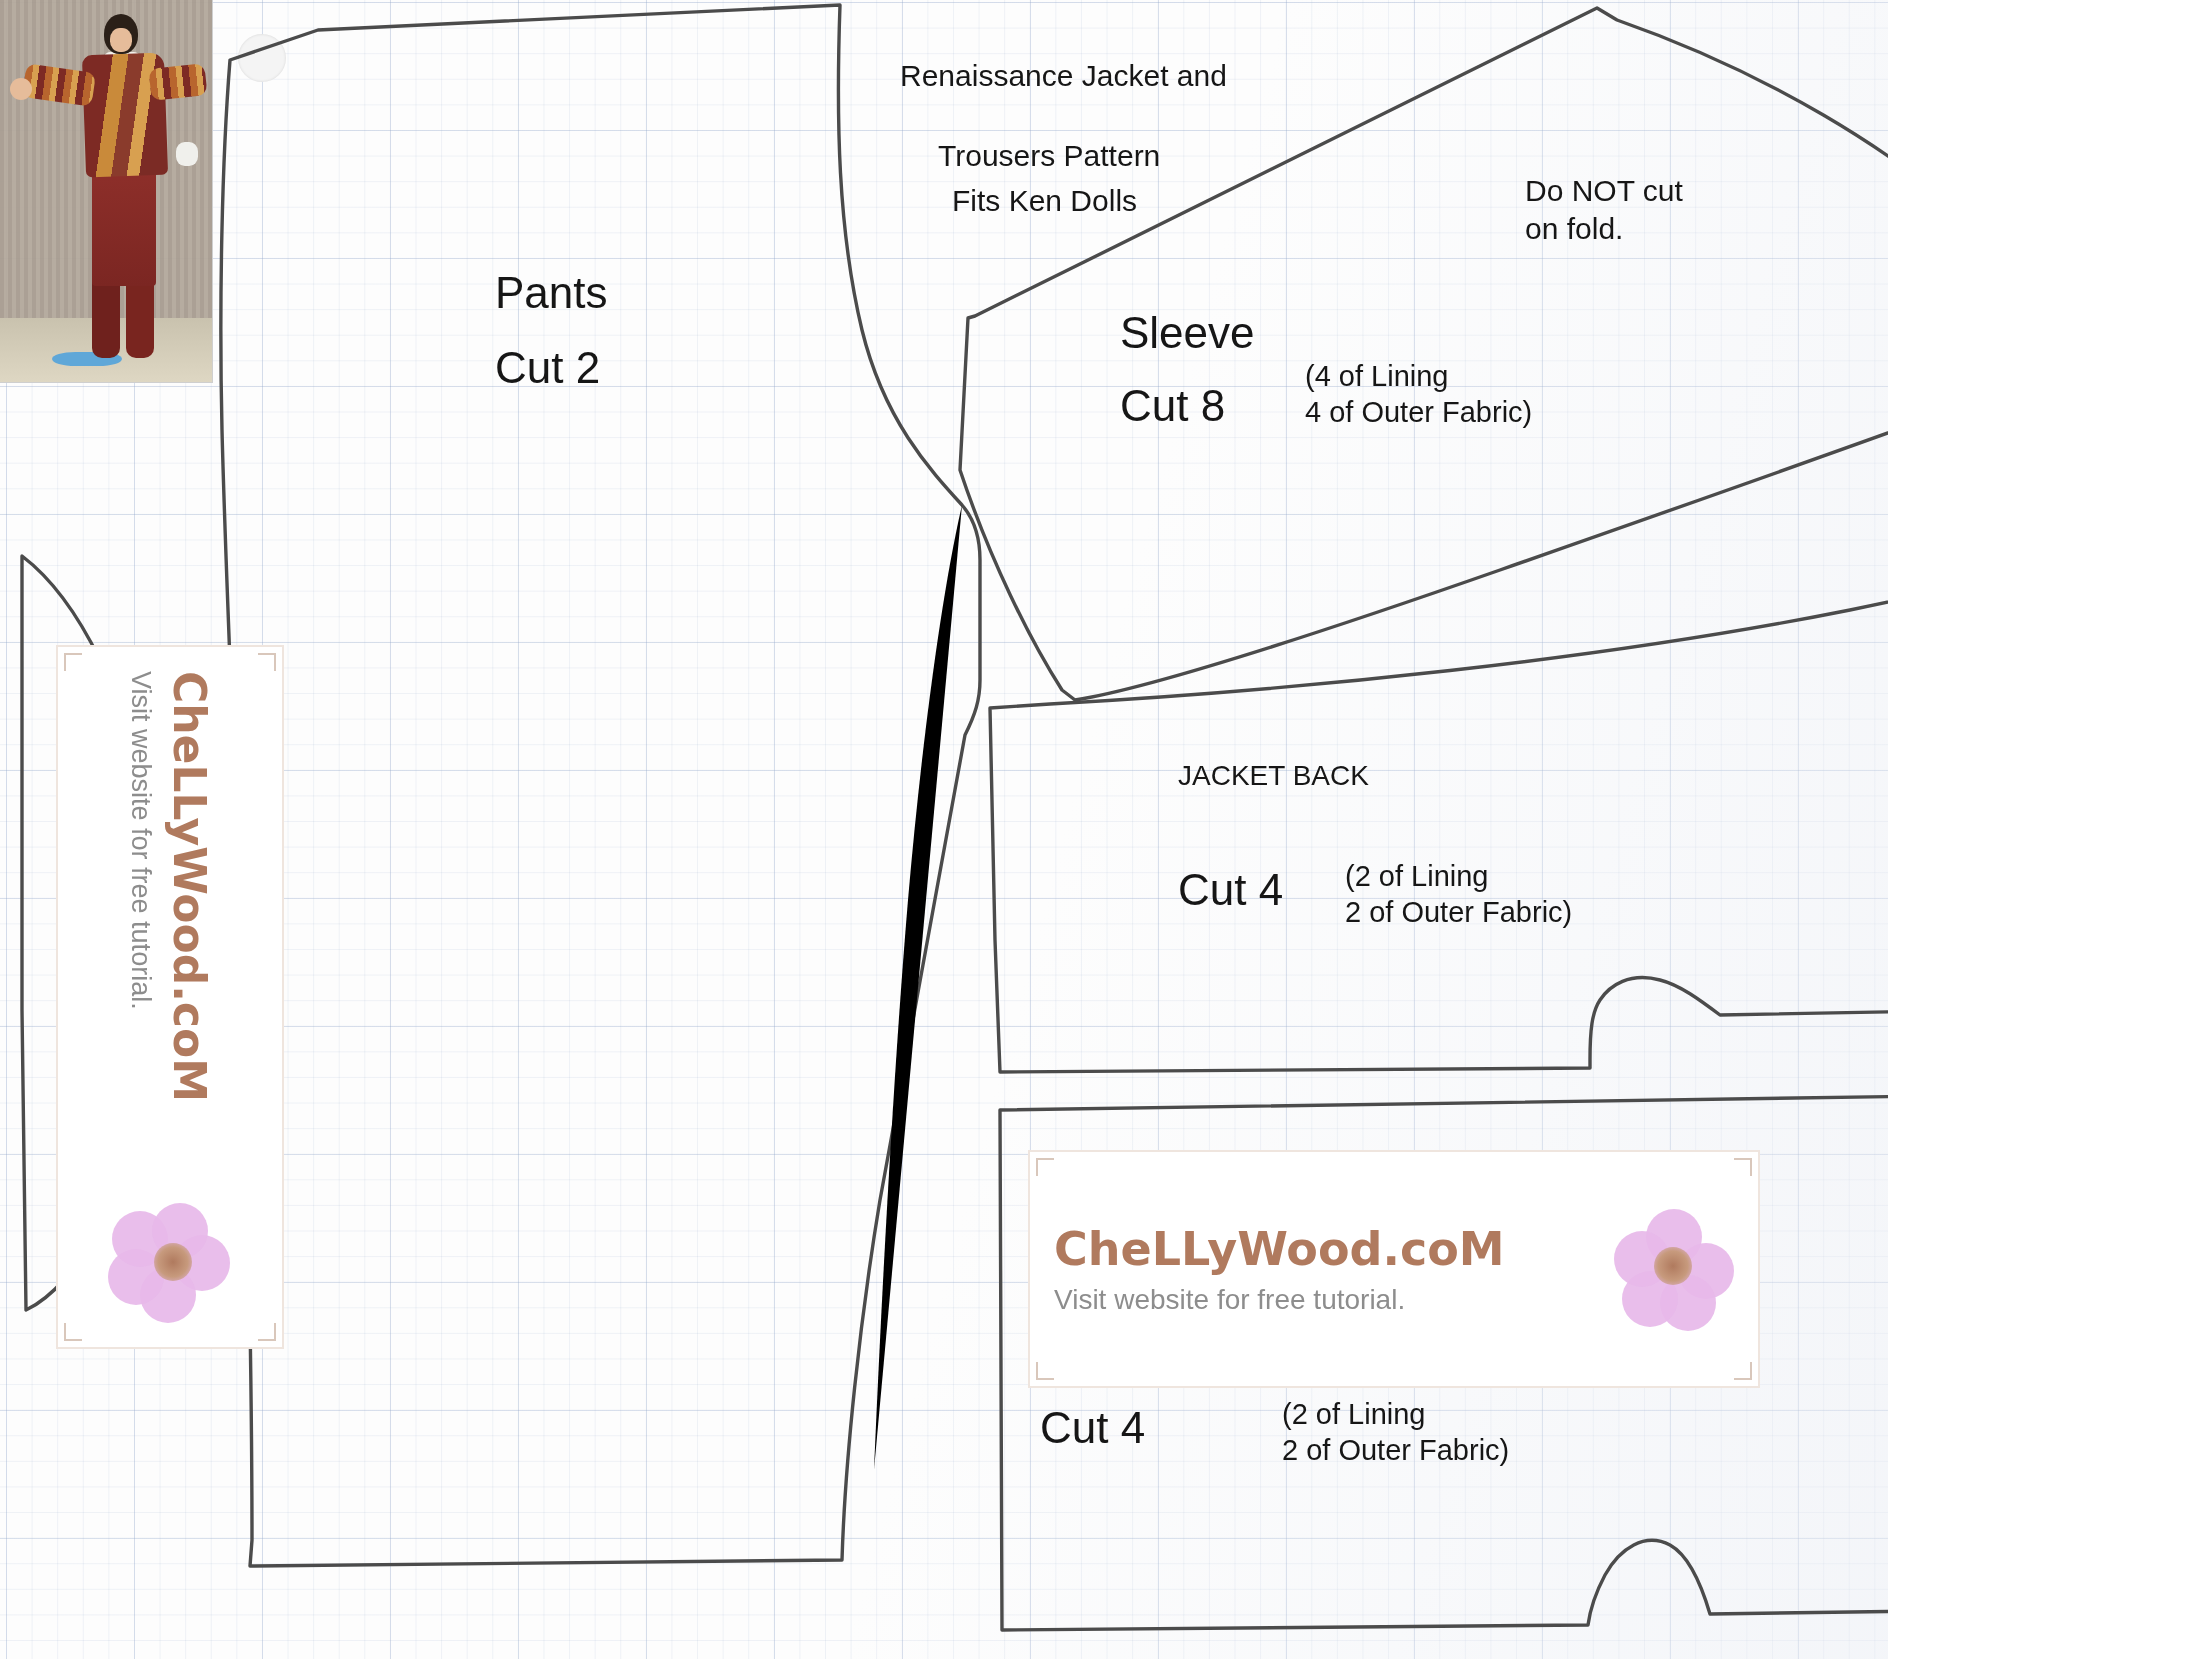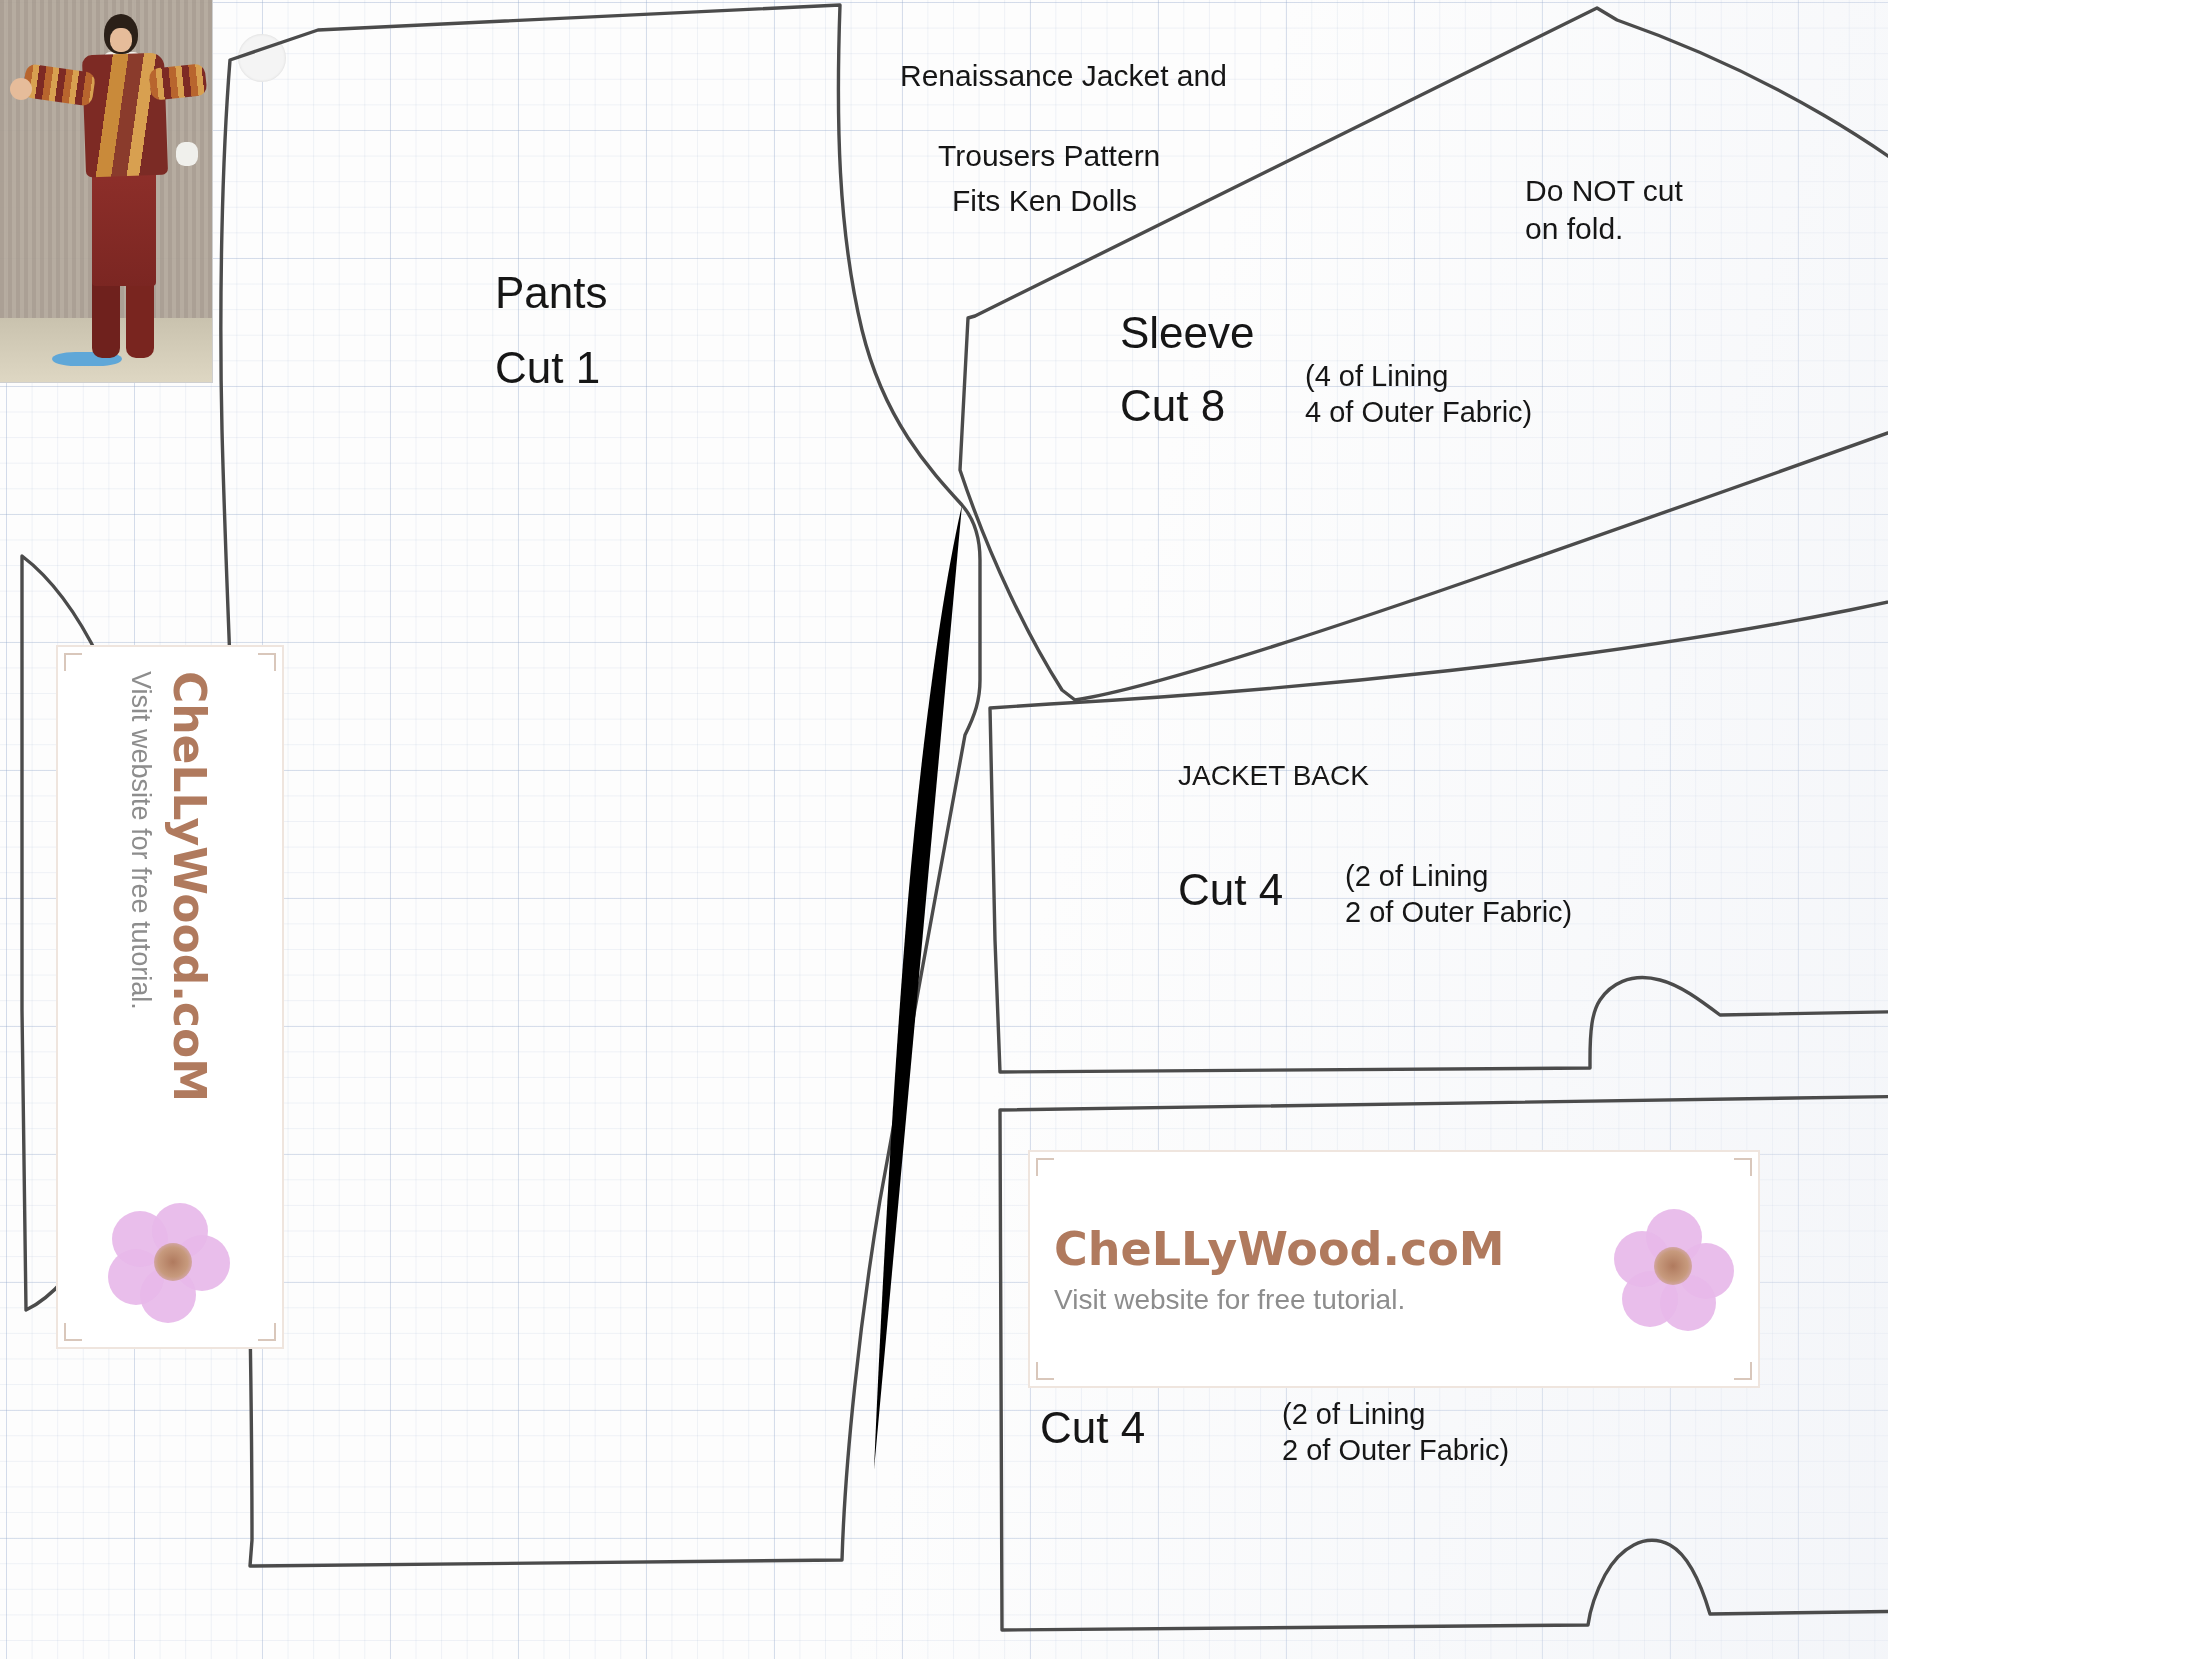--- a/index.html
+++ b/index.html
@@ -346,21 +346,21 @@
   </div>
 
   <div class="label t-title" style="left:900px; top:57px;">Renaissance Jacket and</div>
   <div class="label t-title" style="left:938px; top:120px;margin-top:17px;">Trousers Pattern</div>
   <div class="label t-title" style="left:952px; top:182px;">Fits Ken Dolls</div>
 
   <div class="label t-title" style="left:1525px; top:172px;">Do NOT cut
 on fold.</div>
 
   <div class="label t-big" style="left:495px; top:265px;">Pants</div>
-  <div class="label t-big" style="left:495px; top:340px;">Cut 1</div>
+  <div class="label t-big" style="left:495px; top:340px;">Cut 2</div>
 
   <div class="label t-big" style="left:1120px; top:305px;">Sleeve</div>
   <div class="label t-big" style="left:1120px; top:378px;">Cut 8</div>
   <div class="label t-small" style="left:1305px; top:358px;">(4 of Lining
 4 of Outer Fabric)</div>
 
   <div class="label t-mid" style="left:1178px; top:758px;">JACKET BACK</div>
   <div class="label t-big" style="left:1178px; top:862px;">Cut 4</div>
   <div class="label t-small" style="left:1345px; top:858px;">(2 of Lining
 2 of Outer Fabric)</div>

